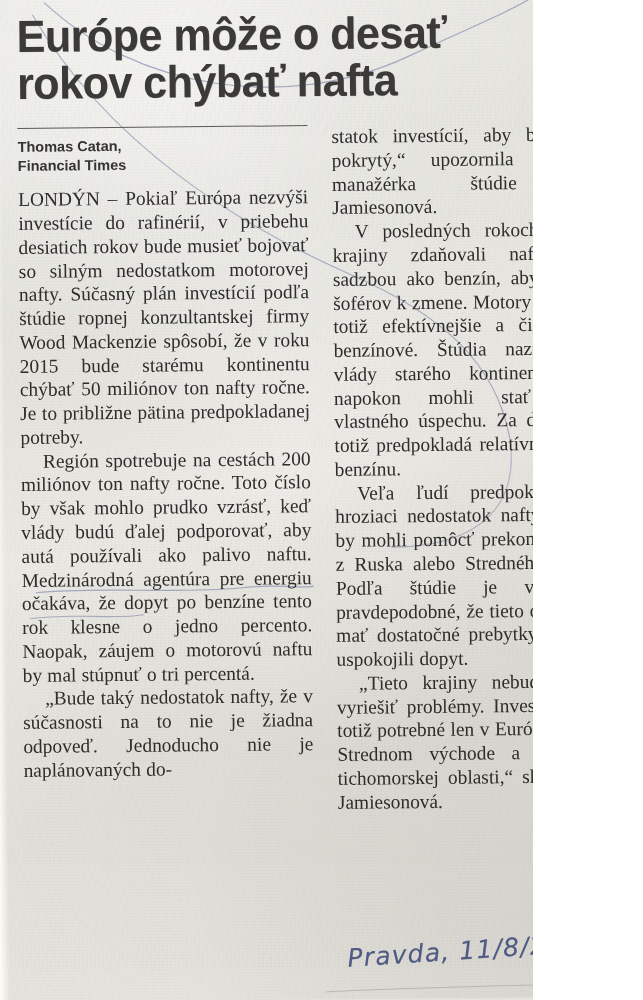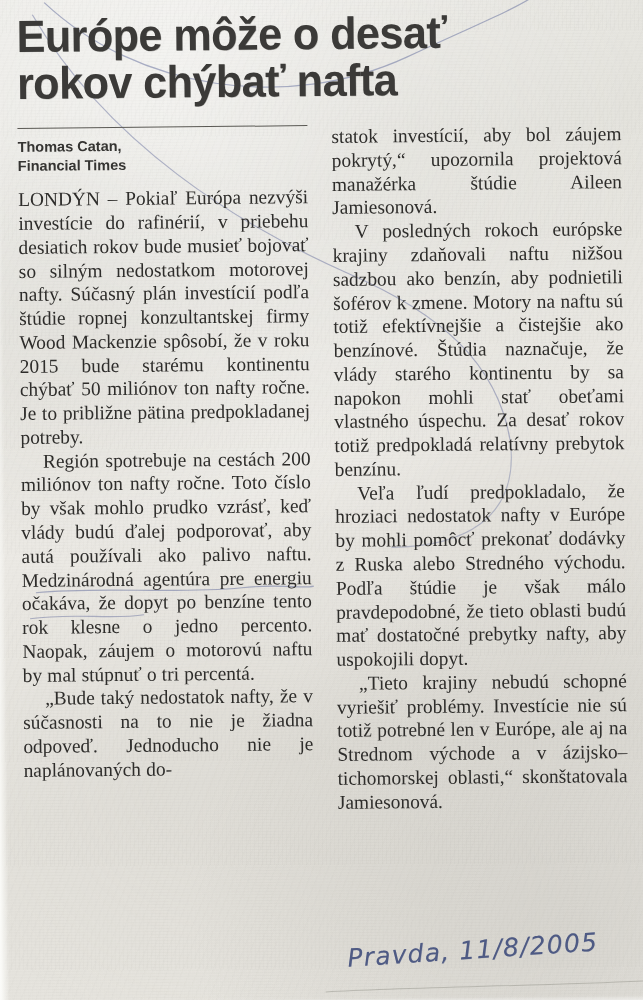--- a/index.html
+++ b/index.html
@@ -10,21 +10,21 @@
   body {
     width: 643px;
     height: 1000px;
     overflow: hidden;
     font-family: "Liberation Serif", serif;
   }
 
   
   #scan {
     position: relative;
-    width: 643px;
+    width: 533px;
     height: 1000px;
     background: #fdfdfb;
     overflow: hidden;
   }
 
   
   #clipping {
     position: absolute;
     left: -9px;
     top: -8px;

